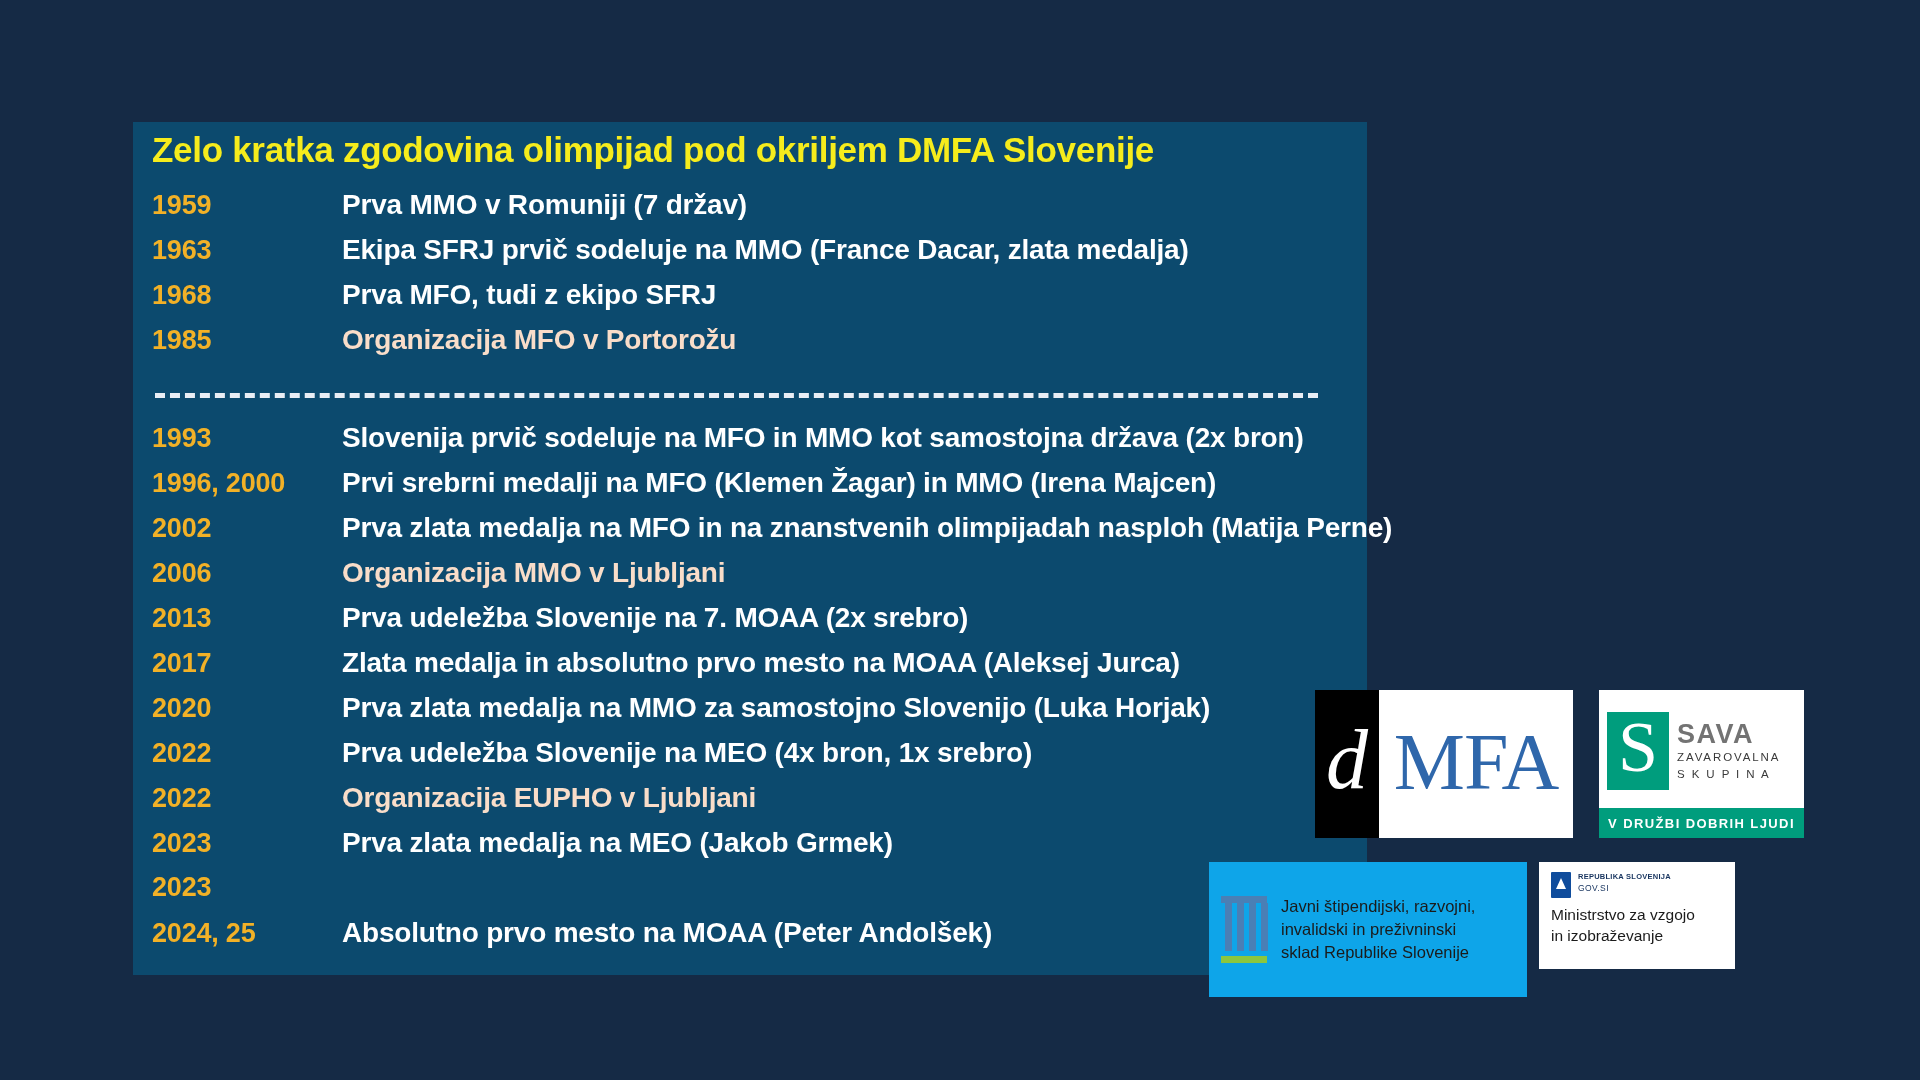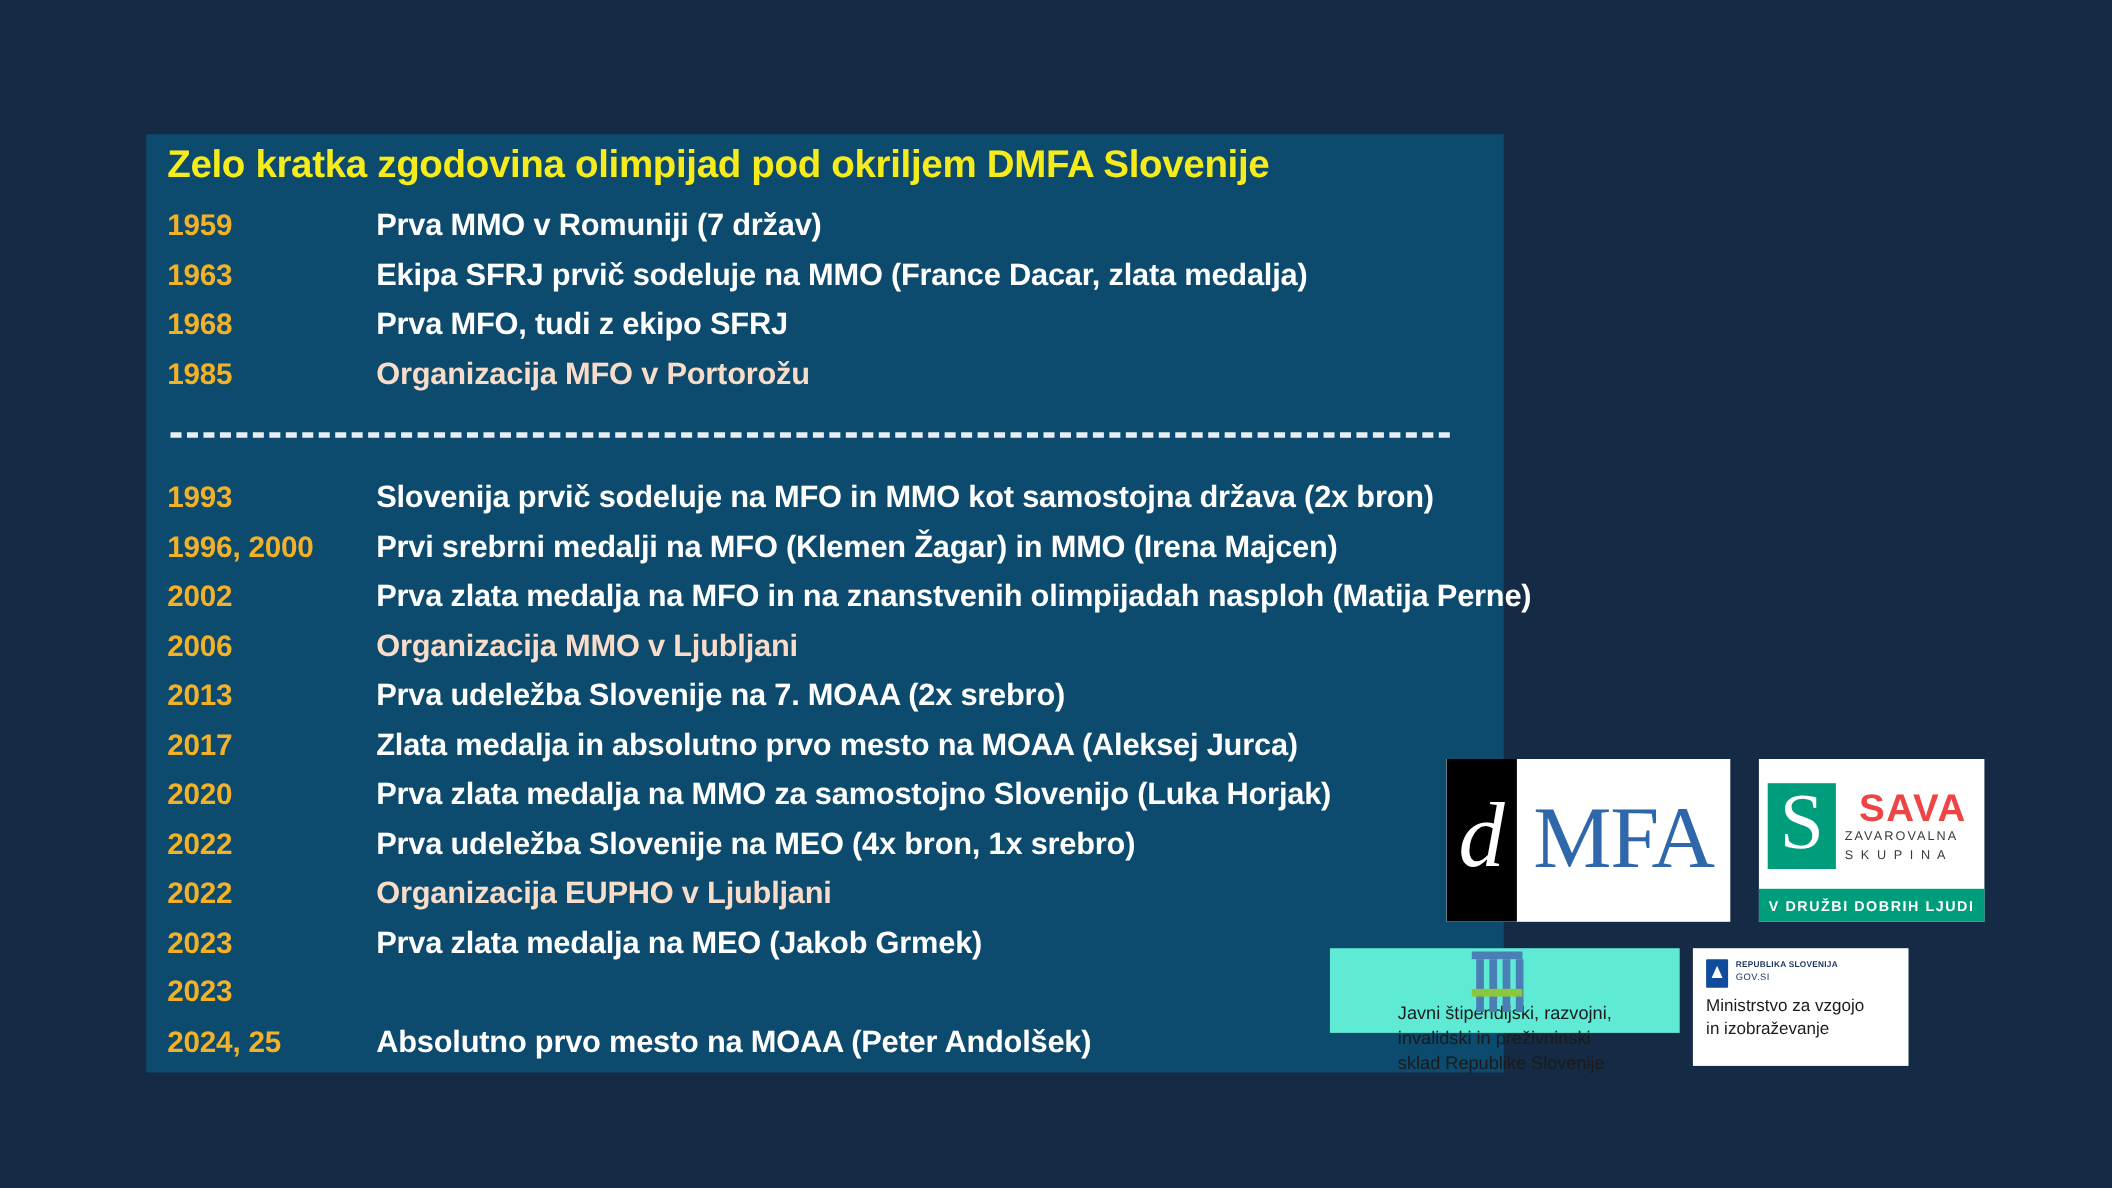--- a/index.html
+++ b/index.html
@@ -27,21 +27,21 @@
     left: 19px; top: 8px;
     color: #f6ec1c;
     font-size: 35px;
     font-weight: bold;
     letter-spacing: -0.3px;
     white-space: nowrap;
   }
   
   .tl-section { position: absolute; left: 19px; }
   #sect-early { top: 67px; }
-  #sect-late  { top: 314px; }
+  #sect-late  { top: 300px; }
 
   .row {
     display: flex;
     align-items: baseline;
     height: 45px;
     white-space: nowrap;
   }
   .year {
     width: 190px;
     flex: 0 0 190px;
@@ -143,26 +143,25 @@
     line-height: 1;
     transform: translateY(-4px);
   }
   #sava-txt {
     margin-left: 8px;
     display: flex;
     flex-direction: column;
     justify-content: center;
   }
   #sava-word {
-    color: #ef4444;
-    font-size: 35px;
+    color: #737373;
+    font-size: 27px;
     font-weight: bold;
     letter-spacing: 1.5px;
     line-height: 1;
-    margin-left: 13px;
   }
   #sava-sub1, #sava-sub2 {
     color: #3a3a3a;
     font-size: 11.5px;
     letter-spacing: 1.9px;
     line-height: 1.25;
     margin-top: 2px;
   }
   #sava-strip {
     height: 30px;
@@ -171,26 +170,25 @@
     font-size: 13px;
     font-weight: bold;
     letter-spacing: 1.4px;
     display: flex;
     align-items: center;
     justify-content: center;
   }
 
   
   #logo-sklad {
-    width: 318px; height: 77px;
-    background: #5eead4;
+    width: 318px; height: 135px;
+    background: #0ea5e9;
     display: flex;
     align-items: center;
     padding: 0 12px;
-    flex-direction: column;
   }
   #sklad-mark {
     width: 48px; height: 74px;
     flex: 0 0 48px;
     position: relative;
     margin-right: 12px;
   }
   .col-bar {
     position: absolute;
     top: 10px;

